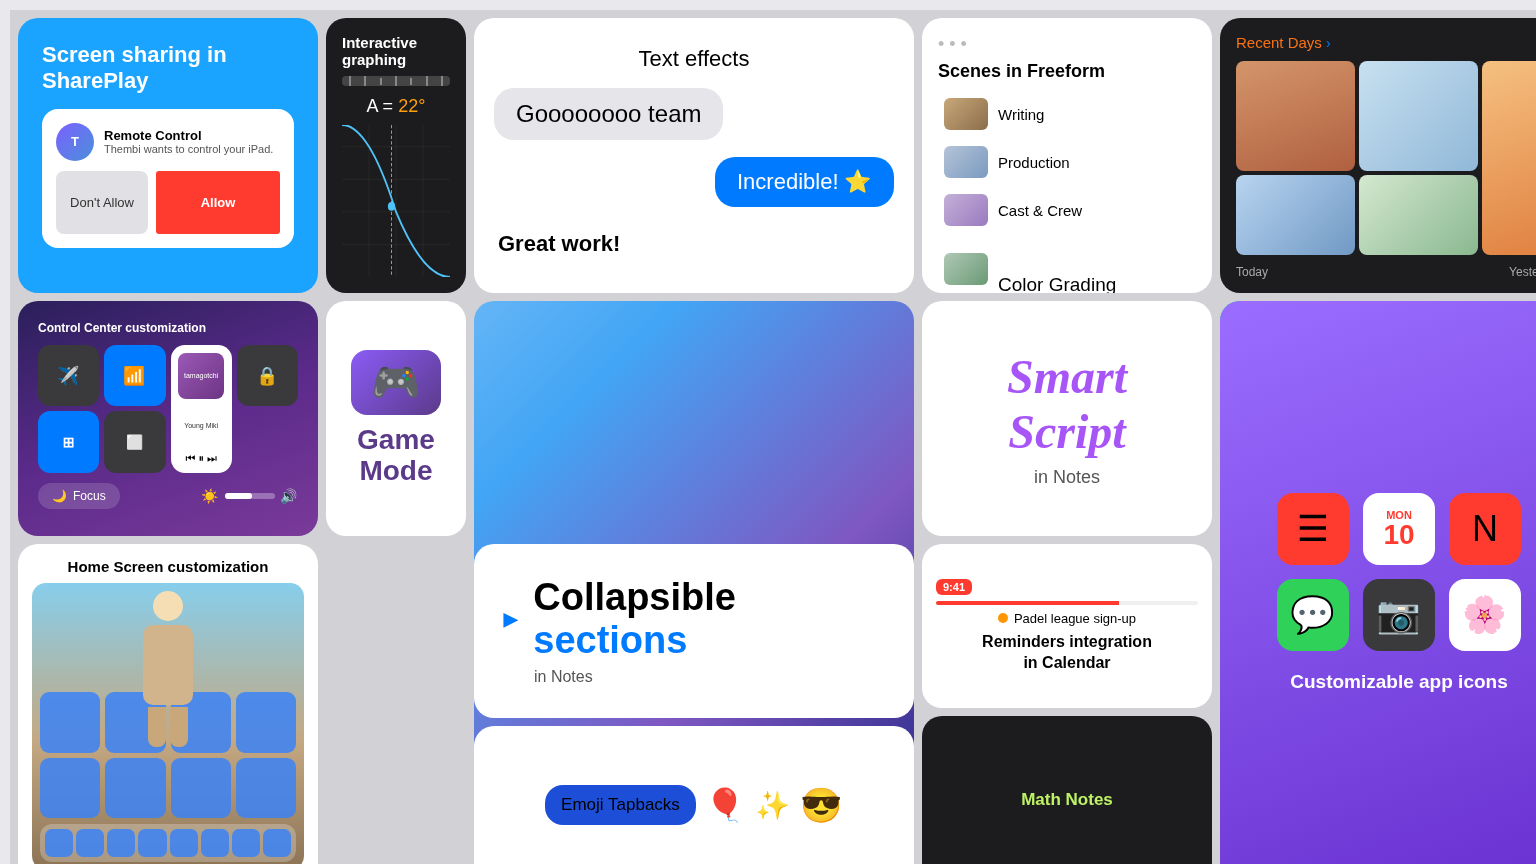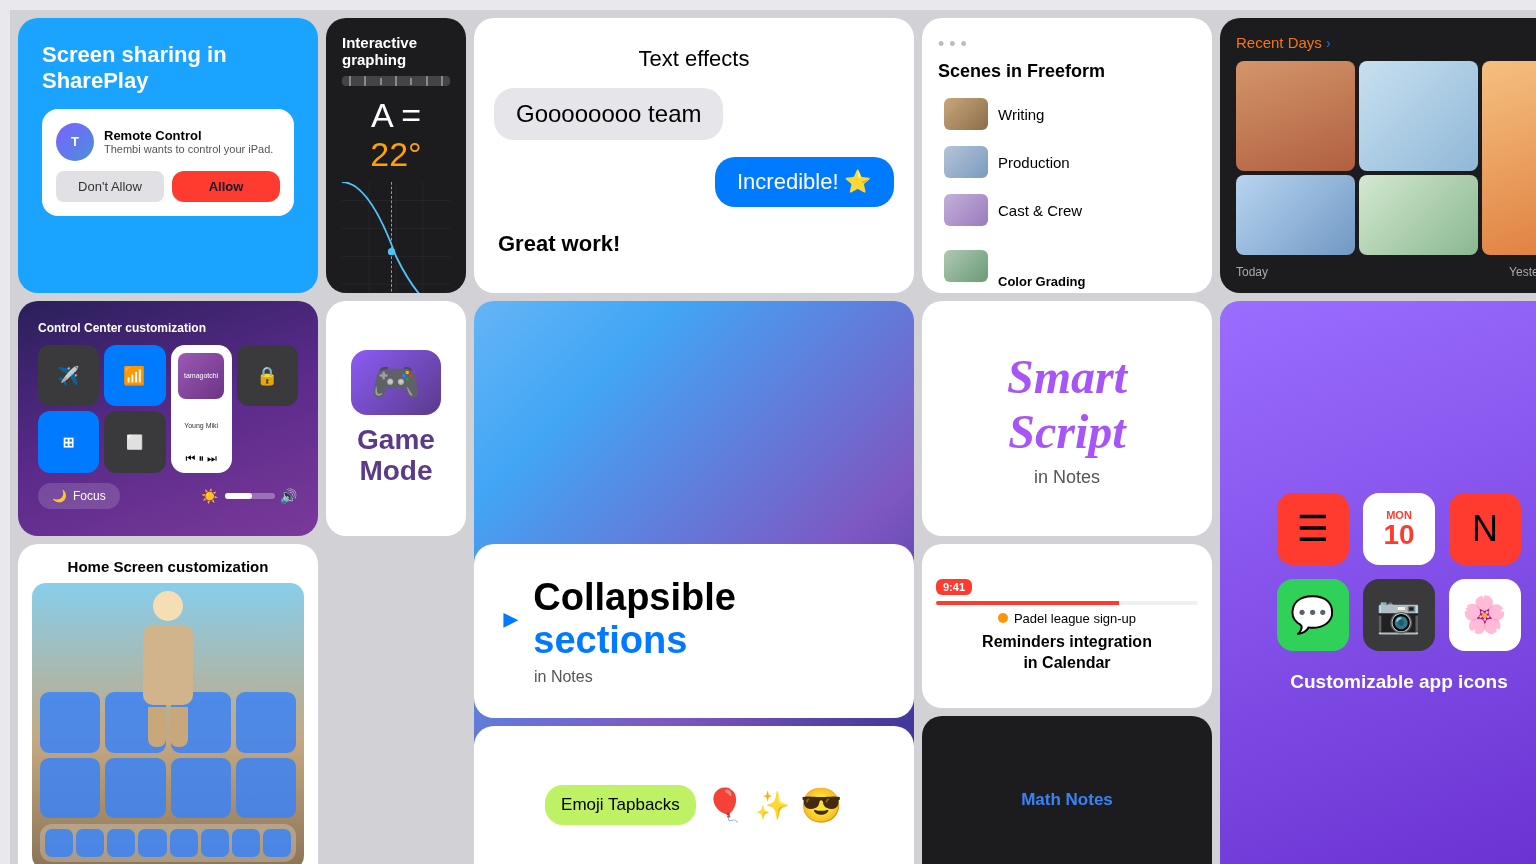--- a/index.html
+++ b/index.html
@@ -53,39 +53,39 @@
     <div style="background:white; border-radius:16px; padding:14px; display:flex; flex-direction:column; gap:10px;">
       <div style="display:flex; align-items:center; gap:10px;">
         <div style="width:38px;height:38px;border-radius:50%;background:linear-gradient(135deg,#7b61ff,#4a90d9);display:flex;align-items:center;justify-content:center;color:white;font-size:13px;font-weight:700;">T</div>
         <div>
           <div style="font-size:13px;font-weight:600;color:#000;">Remote Control</div>
           <div style="font-size:11px;color:#555;">Thembi wants to control your iPad.</div>
         </div>
       </div>
       <div style="display:flex;gap:8px;">
         <button style="flex:1;background:#e0e0e5;border:none;border-radius:8px;padding:8px;font-size:13px;font-weight:500;color:#333;cursor:pointer;">Don't Allow</button>
-        <button style="flex:1;background:#ff3b30;border:none;border-radius:12px;padding:8px;font-size:13px;font-weight:600;color:#0f172a;cursor:pointer;">Allow</button>
+        <button style="flex:1;background:#ff3b30;border:none;border-radius:3px;padding:24px;font-size:13px;font-weight:600;color:#ffffff;cursor:pointer;">Allow</button>
       </div>
     </div>
   </div>
 
   <div class="card" style="background:#1c1c1e; grid-column:2; grid-row:1; padding:16px; display:flex; flex-direction:column; gap:8px;">
     <div style="color:white;font-size:15px;font-weight:600;">Interactive graphing</div>
     <div style="display:flex;justify-content:center;margin-bottom:2px;">
       <div style="background:#444;border-radius:4px;height:10px;width:100%;position:relative;display:flex;align-items:center;justify-content:space-around;">
         <div style="width:2px;height:100%;background:#888;"></div>
         <div style="width:2px;height:100%;background:#888;"></div>
         <div style="width:2px;height:70%;background:#888;"></div>
         <div style="width:2px;height:100%;background:#888;"></div>
         <div style="width:2px;height:70%;background:#888;"></div>
         <div style="width:2px;height:100%;background:#888;"></div>
         <div style="width:2px;height:100%;background:#888;"></div>
       </div>
     </div>
-    <div style="color:white;font-size:34px;font-weight:500;text-align:center;">
+    <div style="color:white;font-size:18px;font-weight:500;text-align:center;">
       <span>A = </span><span style="color:#ff9f0a;">22°</span>
     </div>
     <div style="flex:1;position:relative;">
       <svg width="100%" height="100%" viewBox="0 0 120 140" preserveAspectRatio="none">
 
         <line x1="0" y1="20" x2="120" y2="20" stroke="#333" stroke-width="0.5"></line>
         <line x1="0" y1="50" x2="120" y2="50" stroke="#333" stroke-width="0.5"></line>
         <line x1="0" y1="80" x2="120" y2="80" stroke="#333" stroke-width="0.5"></line>
         <line x1="0" y1="110" x2="120" y2="110" stroke="#333" stroke-width="0.5"></line>
         <line x1="30" y1="0" x2="30" y2="140" stroke="#333" stroke-width="0.5"></line>
@@ -120,21 +120,21 @@
       <span style="font-size:15px;font-weight:500;">Production</span>
     </div>
     <div style="height:1px;background:#f0f0f0;"></div>
     <div style="display:flex;align-items:center;gap:10px;padding:6px;border-radius:10px;">
       <div style="width:44px;height:32px;border-radius:6px;background:linear-gradient(135deg,#c4b0d8,#9a7abf);"></div>
       <span style="font-size:15px;font-weight:400;">Cast &amp; Crew</span>
     </div>
     <div style="height:1px;background:#f0f0f0;"></div>
     <div style="display:flex;align-items:center;gap:10px;padding:6px;border-radius:10px;">
       <div style="width:44px;height:32px;border-radius:6px;background:linear-gradient(135deg,#b0c8b5,#6a9a75);"></div>
-      <span style="font-size:13px;font-weight:700;margin-top:32px;">Color Grading</span>
+      <span style="font-size:19px;font-weight:400;margin-top:32px;">Color Grading</span>
     </div>
   </div>
 
   <div class="card" style="background:#1c1c1e; grid-column:5; grid-row:1; padding:16px; display:flex; flex-direction:column; gap:10px;">
     <div style="display:flex;align-items:center;gap:4px;">
       <span style="color:#f97316;font-size:15px;font-weight:500;">Recent Days</span>
       <span style="color:#007aff;font-size:14px;">›</span>
     </div>
     <div style="display:grid;grid-template-columns:1fr 1fr 80px;grid-template-rows:110px 80px;gap:4px;flex:1;">
       <div style="background:linear-gradient(160deg,#d4956a,#b06040);border-radius:8px;"></div>
@@ -267,21 +267,21 @@
       <div style="display:flex;align-items:center;gap:10px;">
         <div style="width:26px;height:26px;display:flex;align-items:center;justify-content:center;font-size:18px;color:#007aff;font-weight:700;">▶</div>
         <div style="font-size:38px;font-weight:800;color:#000;">
           <span>Collapsible </span><span style="color:#007aff;">sections</span>
         </div>
       </div>
       <div style="font-size:16px;color:#555;margin-left:36px;">in Notes</div>
     </div>
 
     <div class="card" style="background:white; flex:1; padding:20px; display:flex; flex-direction:row; align-items:center; justify-content:center; gap:10px;">
-      <div style="background:#bef264;border-radius:18px;padding:10px 16px;display:flex;align-items:center;gap:6px;">
+      <div style="background:#1d4ed8;border-radius:18px;padding:10px 16px;display:flex;align-items:center;gap:6px;">
         <span style="font-size:17px;font-weight:500;color:#000;">Emoji Tapbacks</span>
       </div>
       <span style="font-size:32px;">🎈</span>
       <span style="font-size:28px;">✨</span>
       <span style="font-size:34px;">😎</span>
     </div>
   </div>
 
   <div style="grid-column:4; grid-row:3; display:flex; flex-direction:column; gap:8px;">
 
@@ -294,21 +294,21 @@
       </div>
       <div style="display:flex;align-items:center;gap:6px;">
         <div style="width:10px;height:10px;border-radius:50%;background:#ff9500;"></div>
         <span style="font-size:13px;color:#000;">Padel league sign-up</span>
       </div>
       <div style="font-size:16px;font-weight:700;text-align:center;color:#000;line-height:1.3;white-space:pre-line;">Reminders integration
 in Calendar</div>
     </div>
 
     <div class="card" style="background:#1c1c1e; flex:1; padding:16px; display:flex; flex-direction:column; align-items:center; justify-content:center; gap:8px;">
-      <div style="color:#3b82f6;font-size:17px;font-weight:600;">Math Notes</div>
+      <div style="color:#bef264;font-size:17px;font-weight:600;">Math Notes</div>
     </div>
   </div>
 
   <div class="card" style="background:linear-gradient(160deg,#9b6dff,#6830d0); grid-column:5; grid-row:2/4; padding:24px; display:flex; flex-direction:column; justify-content:center; align-items:center; gap:20px;">
     <div style="display:grid;grid-template-columns:repeat(3,72px);grid-template-rows:repeat(2,72px);gap:14px;">
 
       <div style="width:72px;height:72px;border-radius:16px;background:#ff3b30;display:flex;align-items:center;justify-content:center;font-size:36px;">☰</div>
       <div style="width:72px;height:72px;border-radius:16px;background:white;display:flex;flex-direction:column;align-items:center;justify-content:center;">
         <div style="color:#ff3b30;font-size:11px;font-weight:600;">MON</div>
         <div style="color:#ff3b30;font-size:28px;font-weight:800;line-height:1;">10</div>

